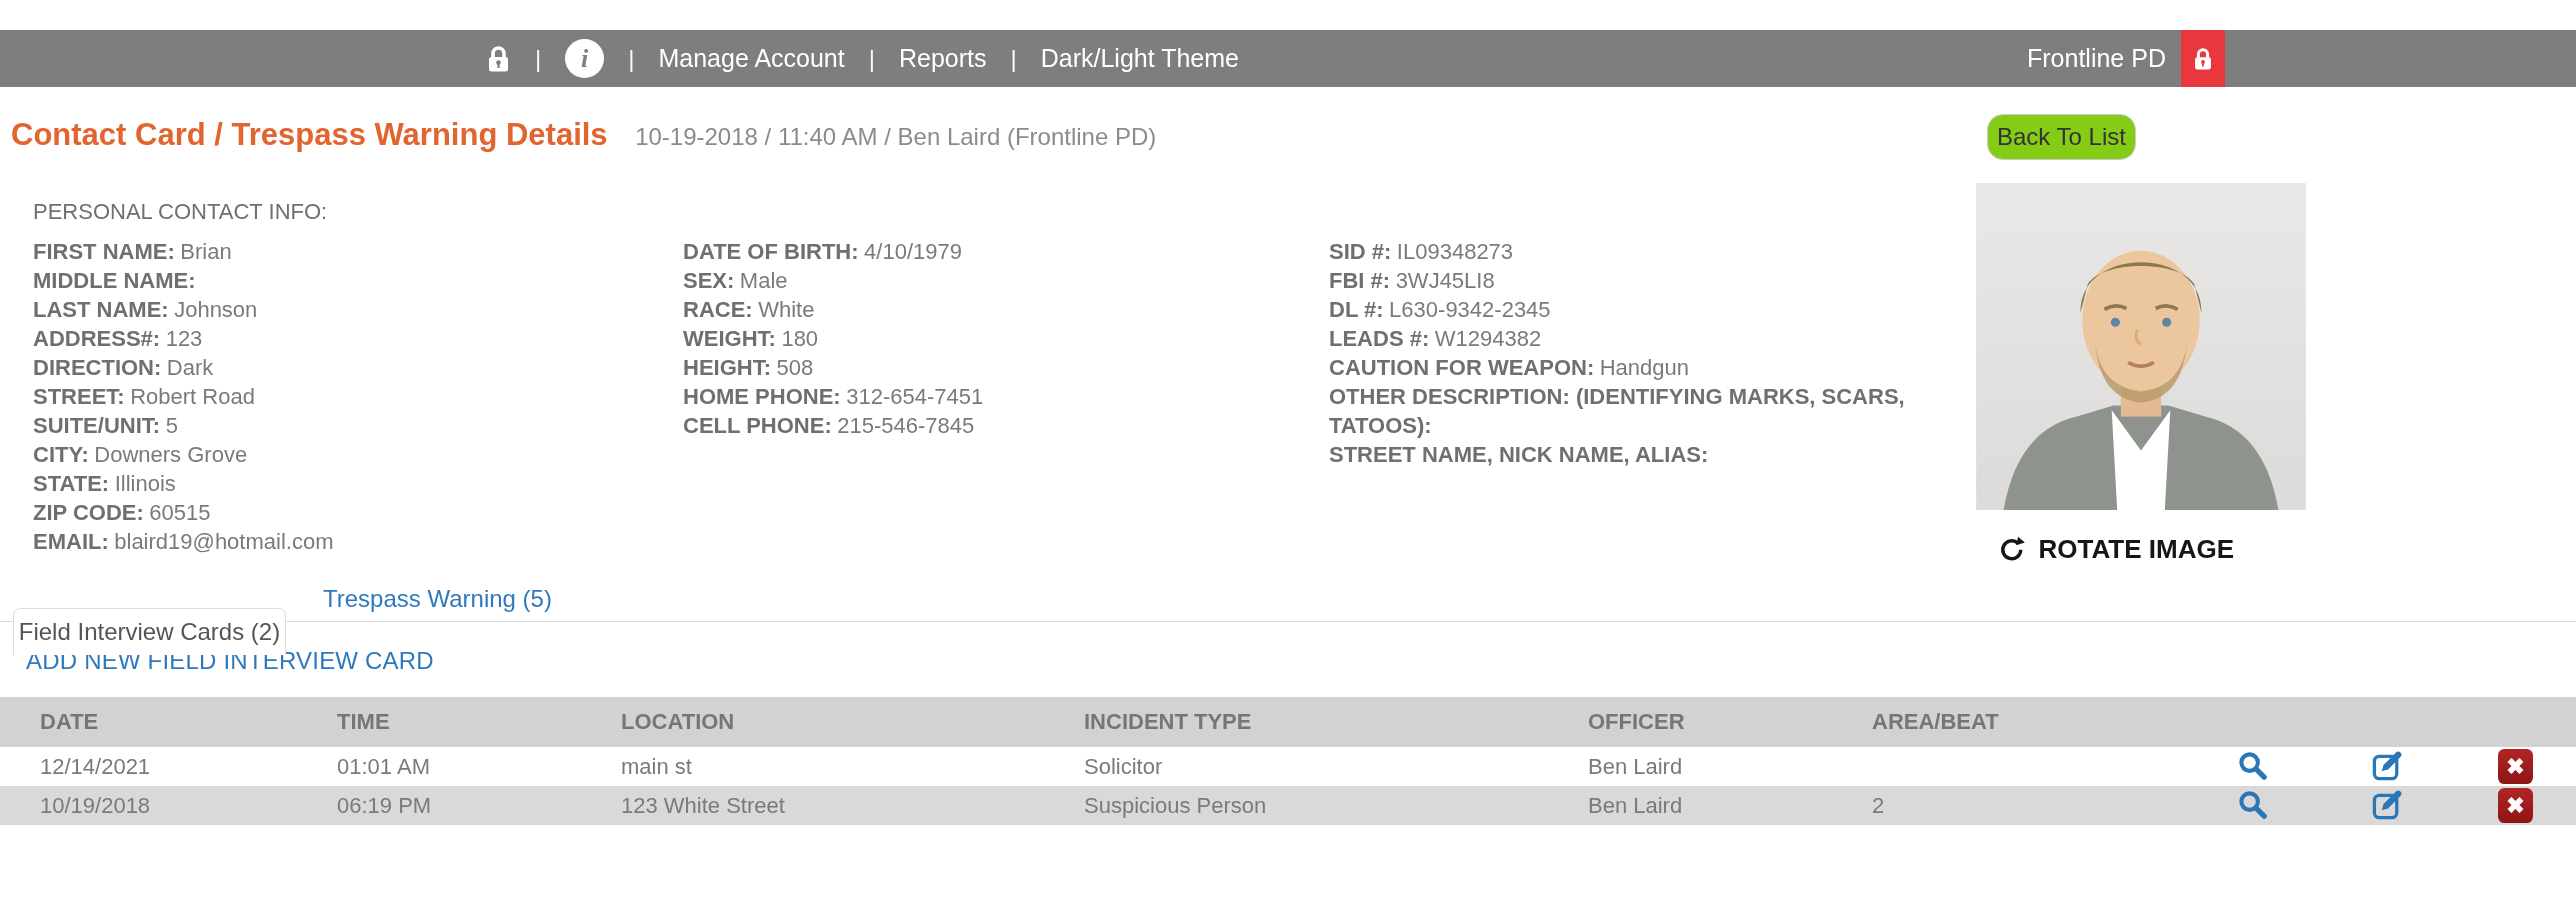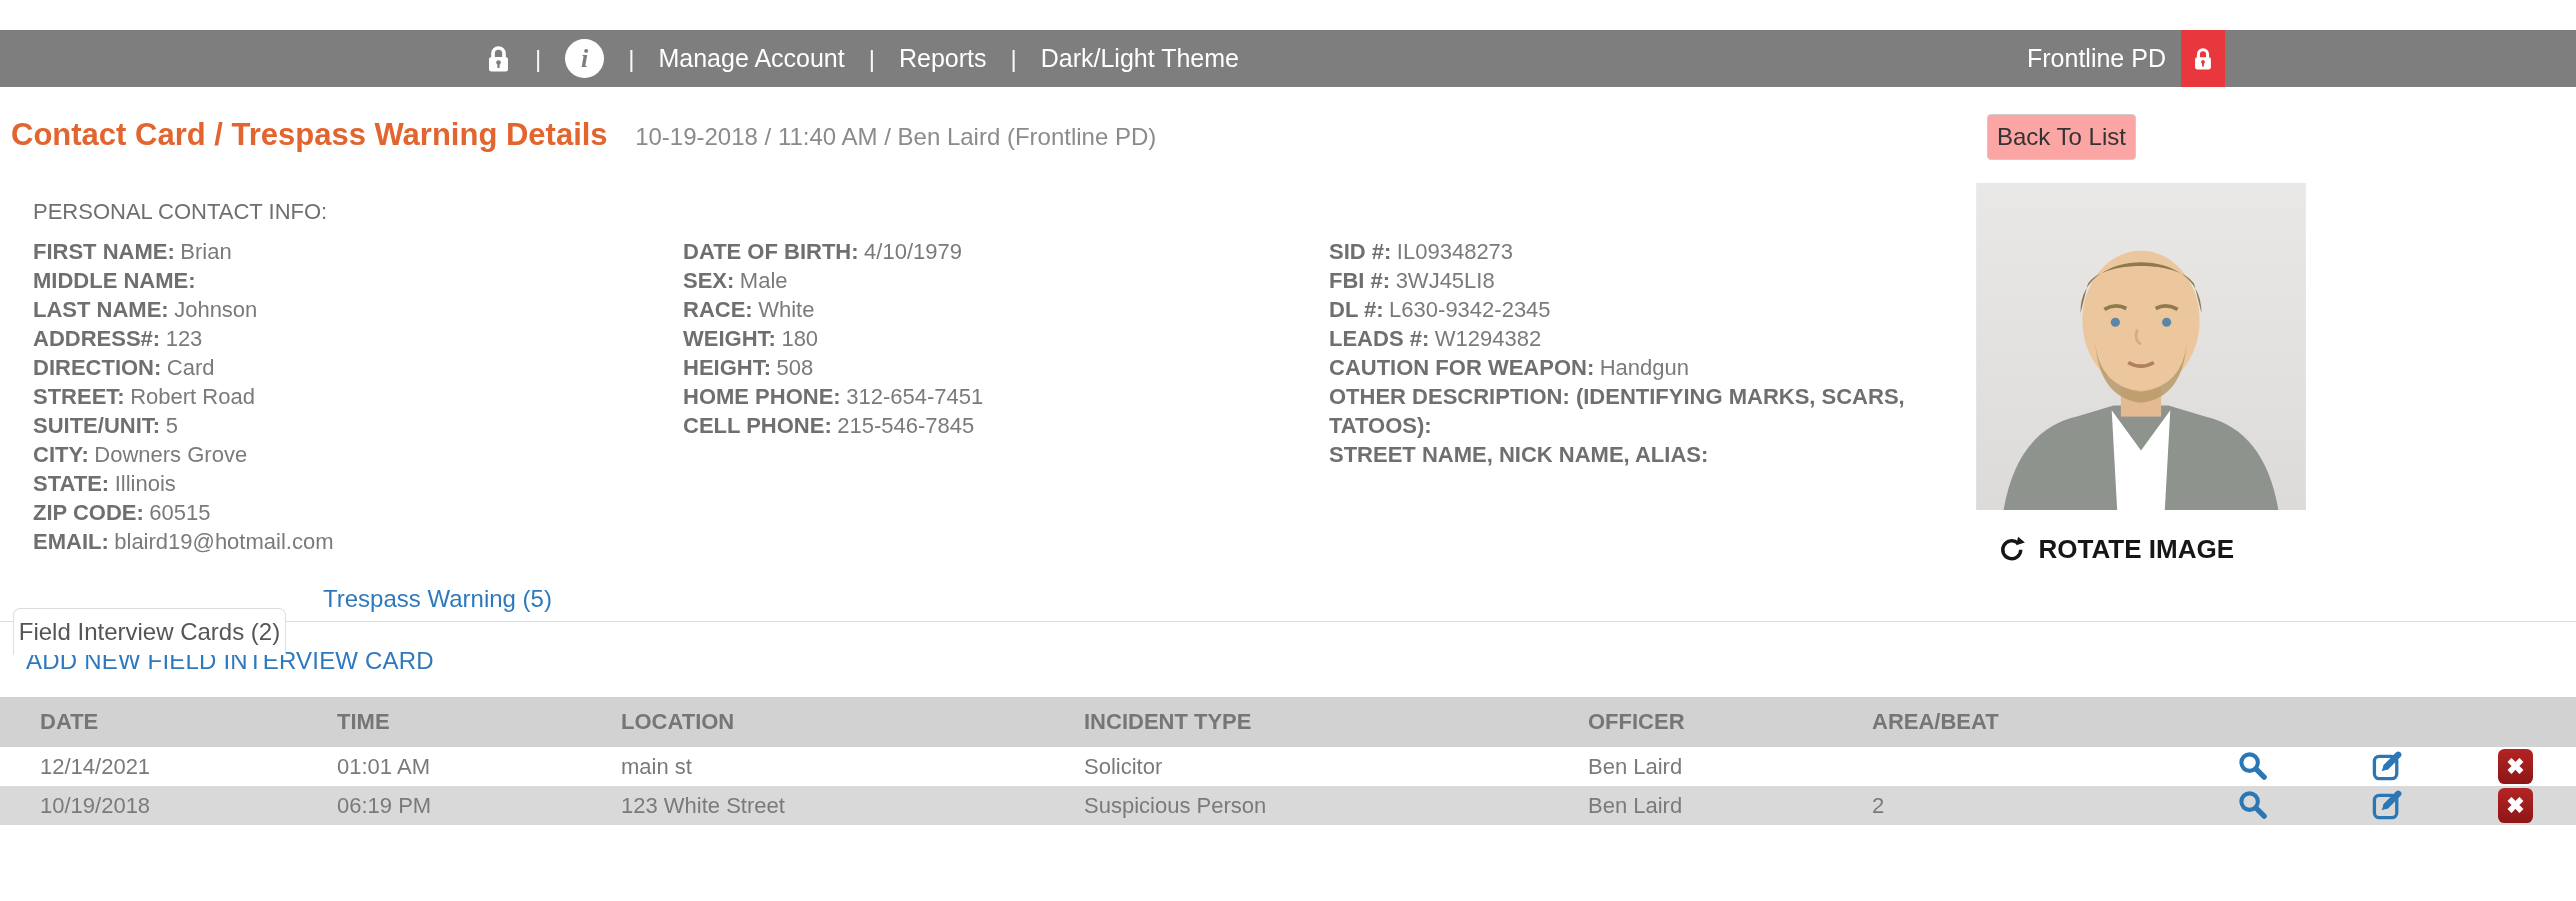--- a/index.html
+++ b/index.html
@@ -14,22 +14,22 @@
   .nav-link { color:#fff; cursor:pointer; white-space:nowrap; }
   .info-badge { width:39px; height:39px; border-radius:50%; background:#fff; color:#7e7e7e;
                 display:flex; align-items:center; justify-content:center;
                 font-family:"Liberation Serif", serif; font-style:italic; font-weight:bold; font-size:26px; }
   .lock-btn { width:44px; height:57px; background:#e8383d; margin-left:14.7px; display:flex; align-items:center; justify-content:center; cursor:pointer; }
 
   
   .header-row { position:absolute; left:11px; top:117px; display:flex; align-items:baseline; gap:27.5px; }
   .page-title { color:#e2642e; font-size:31px; font-weight:bold; }
   .page-meta  { color:#8b8b8b; font-size:24px; }
-  .back-btn { position:absolute; left:1987px; top:114px; width:149px; height:46px; background:#fca5a5;
-              border:0.9px solid #ccc; border-radius:4px; font-size:24px; color:#333;
+  .back-btn { position:absolute; left:1987px; top:114px; width:149px; height:46px; background:#84cc16;
+              border:0.9px solid #ccc; border-radius:16px; font-size:24px; color:#333;
               display:flex; align-items:center; justify-content:center; cursor:pointer; }
 
   
   .pinfo-heading { position:absolute; left:33px; top:197px; font-size:22px; font-weight:normal; color:#6f6f6f; line-height:29px; }
   .pcol { position:absolute; top:237px; font-size:22px; line-height:29px; color:#7a7a7a; }
   .pcol1 { left:33px;  width:605px; }
   .pcol2 { left:683px; width:587px; }
   .pcol3 { left:1329px; width:623px; }
   .lbl { font-weight:bold; color:#6f6f6f; }
   .val { margin-left:5.5px; }
@@ -104,21 +104,21 @@
   </div>
   <div class="back-btn">Back To List</div>
 
   <div class="pinfo-heading">PERSONAL CONTACT INFO:</div>
 
   <div class="pcol pcol1">
     <div><span class="lbl">FIRST NAME:</span><span class="val">Brian</span></div>
     <div><span class="lbl">MIDDLE NAME:</span><span class="val"></span></div>
     <div><span class="lbl">LAST NAME:</span><span class="val">Johnson</span></div>
     <div><span class="lbl">ADDRESS#:</span><span class="val">123</span></div>
-    <div><span class="lbl">DIRECTION:</span><span class="val">Card</span></div>
+    <div><span class="lbl">DIRECTION:</span><span class="val">Dark</span></div>
     <div><span class="lbl">STREET:</span><span class="val">Robert Road</span></div>
     <div><span class="lbl">SUITE/UNIT:</span><span class="val">5</span></div>
     <div><span class="lbl">CITY:</span><span class="val">Downers Grove</span></div>
     <div><span class="lbl">STATE:</span><span class="val">Illinois</span></div>
     <div><span class="lbl">ZIP CODE:</span><span class="val">60515</span></div>
     <div><span class="lbl">EMAIL:</span><span class="val">blaird19@hotmail.com</span></div>
   </div>
 
   <div class="pcol pcol2">
     <div><span class="lbl">DATE OF BIRTH:</span><span class="val">4/10/1979</span></div>

